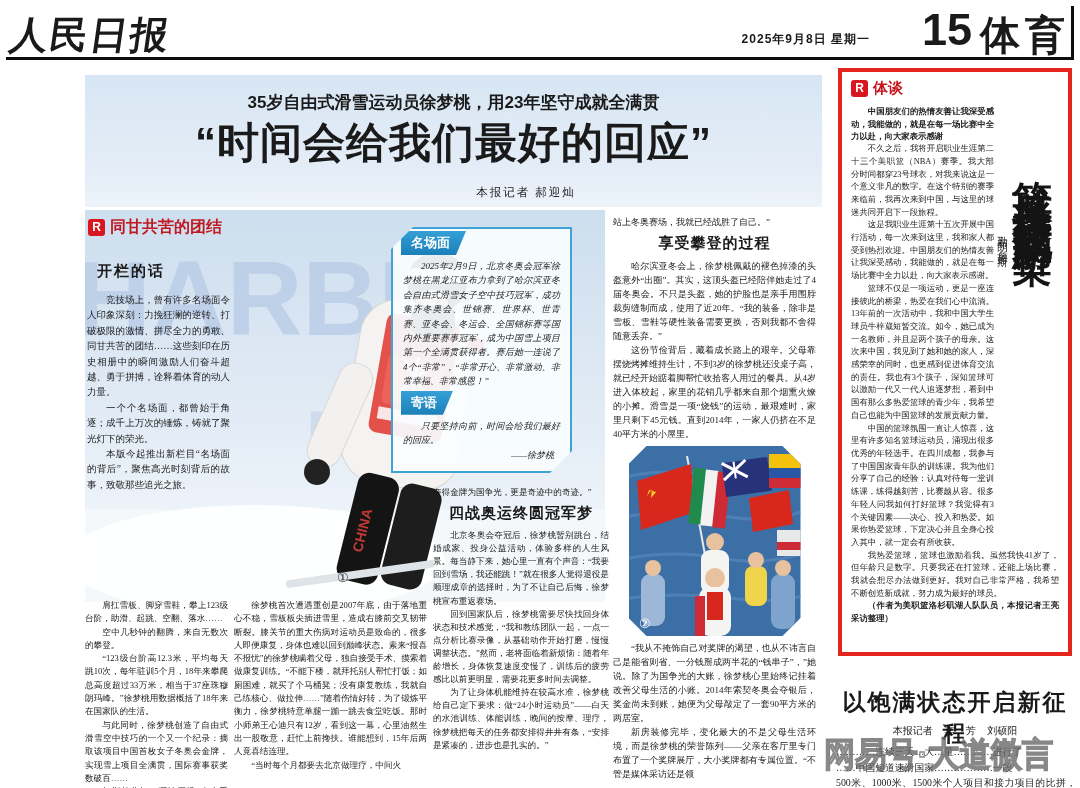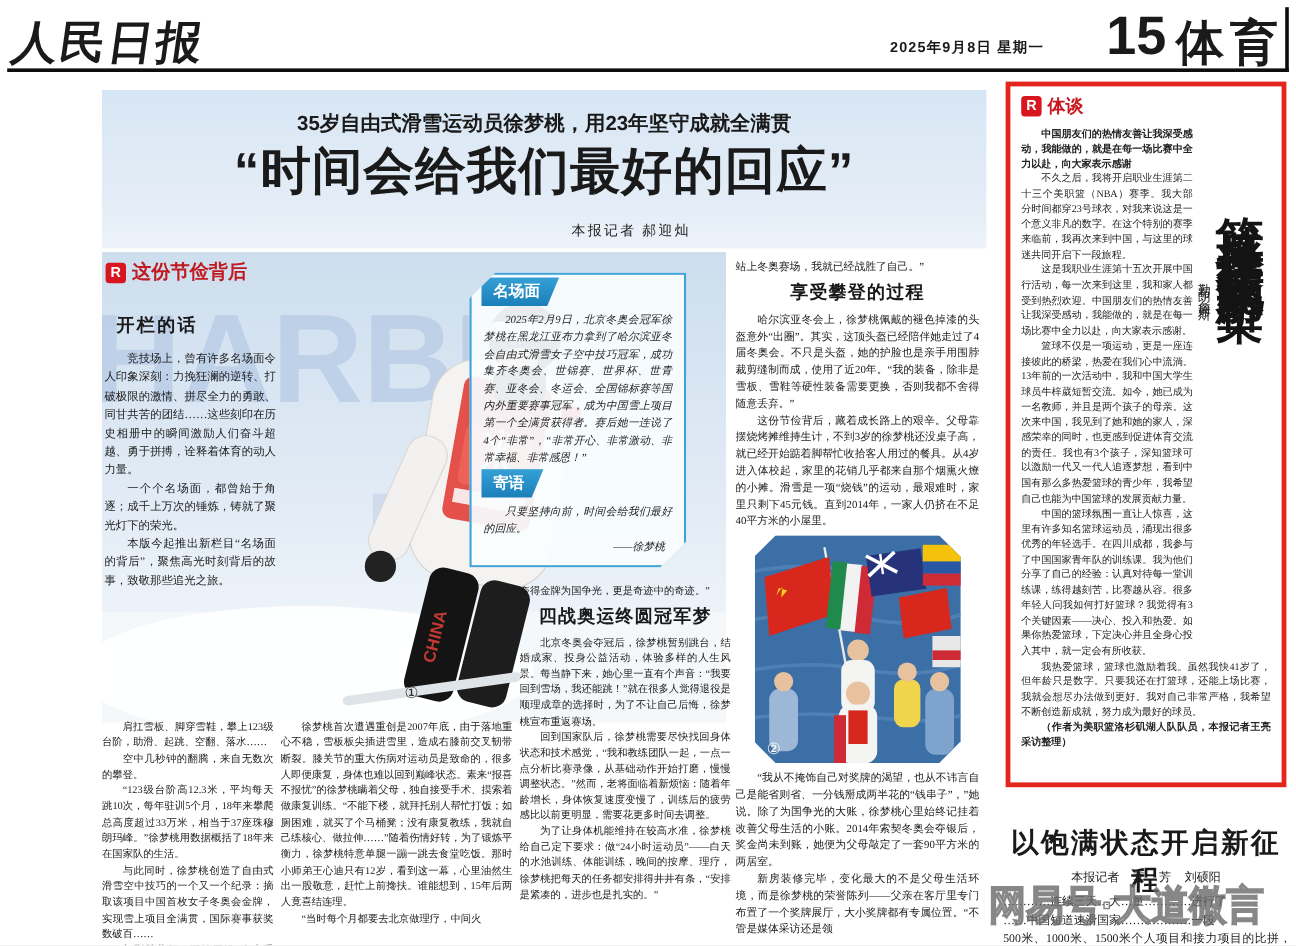--- a/index.html
+++ b/index.html
@@ -125,21 +125,21 @@
         <rect x="306" y="268" width="42" height="104" rx="12" fill="#1d1d1d"></rect>
         <text x="270" y="345" font-family="Liberation Sans,sans-serif" font-weight="bold" font-size="14" fill="#c23a33" transform="rotate(-90 278 340)">CHINA</text>
       </g>
       <rect x="200" y="360" width="150" height="8" rx="4" transform="rotate(-8 275 364)" fill="#dfe4e8"></rect>
     </g>
     <text x="252" y="372" font-size="13" fill="#333">①</text>
   </svg>
 
   <div class="abs rail-label">
     <span class="logo-sq">R</span>
-    <span>这份节俭背后</span>
+    <span>同甘共苦的团结</span>
   </div>
   <div class="abs intro-head">开栏的话</div>
   <div class="abs intro-text">
       <p class="para">竞技场上，曾有许多名场面令人印象深刻：力挽狂澜的逆转、打破极限的激情、拼尽全力的勇敢、同甘共苦的团结……这些刻印在历史相册中的瞬间激励人们奋斗超越、勇于拼搏，诠释着体育的动人力量。</p>
       <p class="para">一个个名场面，都曾始于角逐；成千上万次的锤炼，铸就了聚光灯下的荣光。</p>
       <p class="para">本版今起推出新栏目“名场面的背后”，聚焦高光时刻背后的故事，致敬那些追光之旅。</p>
     </div>
 
   <div class="abs scenebox">
     <span class="tab sans">名场面</span>

